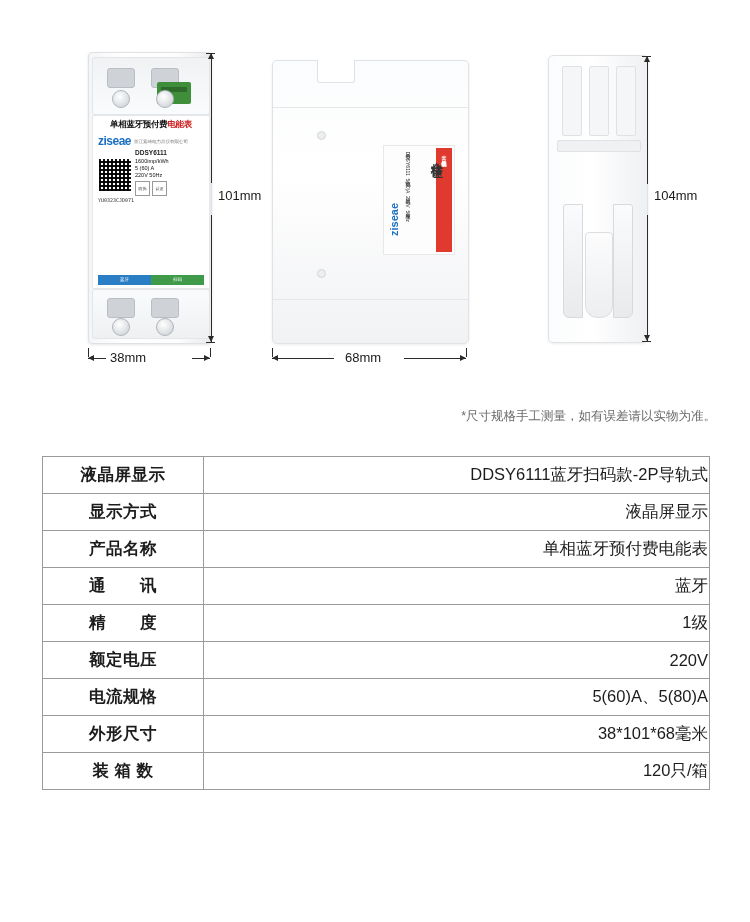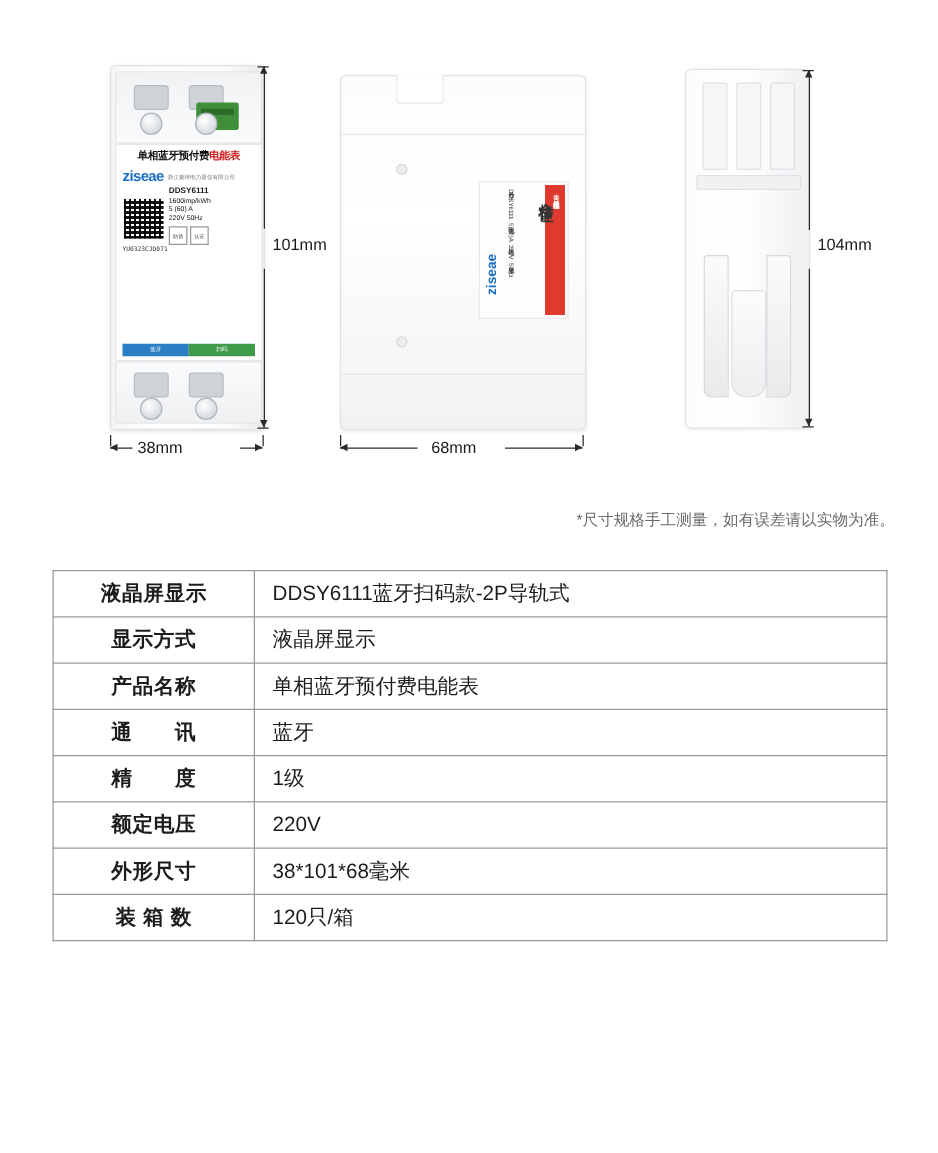--- a/index.html
+++ b/index.html
@@ -425,20 +425,21 @@
     width: 668px;
     border-collapse: collapse;
     table-layout: fixed;
   }
   .spec-table td {
     height: 34px;
     border: 1px solid #9a9a9a;
     font-size: 16.5px;
     color: #1c1c1c;
     vertical-align: middle;
+    text-align: right;
   }
   .spec-table td.key {
     width: 148px;
     text-align: center;
     font-weight: bold;
     letter-spacing: 0.5px;
     padding: 0 6px;
   }
   .spec-table td.val {
     padding-left: 14px;
@@ -600,20 +601,24 @@
     </tr>
     <tr>
       <td class="key">精　　度</td>
       <td class="val">1级</td>
     </tr>
     <tr>
       <td class="key">额定电压</td>
       <td class="val">220V</td>
     </tr>
     <tr>
+      <td class="key">电流规格</td>
+      <td class="val">5(60)A、5(80)A</td>
+    </tr>
+    <tr>
       <td class="key">外形尺寸</td>
       <td class="val">38*101*68毫米</td>
     </tr>
     <tr>
       <td class="key">装 箱 数</td>
       <td class="val">120只/箱</td>
     </tr>
   </tbody>
 </table>
 

